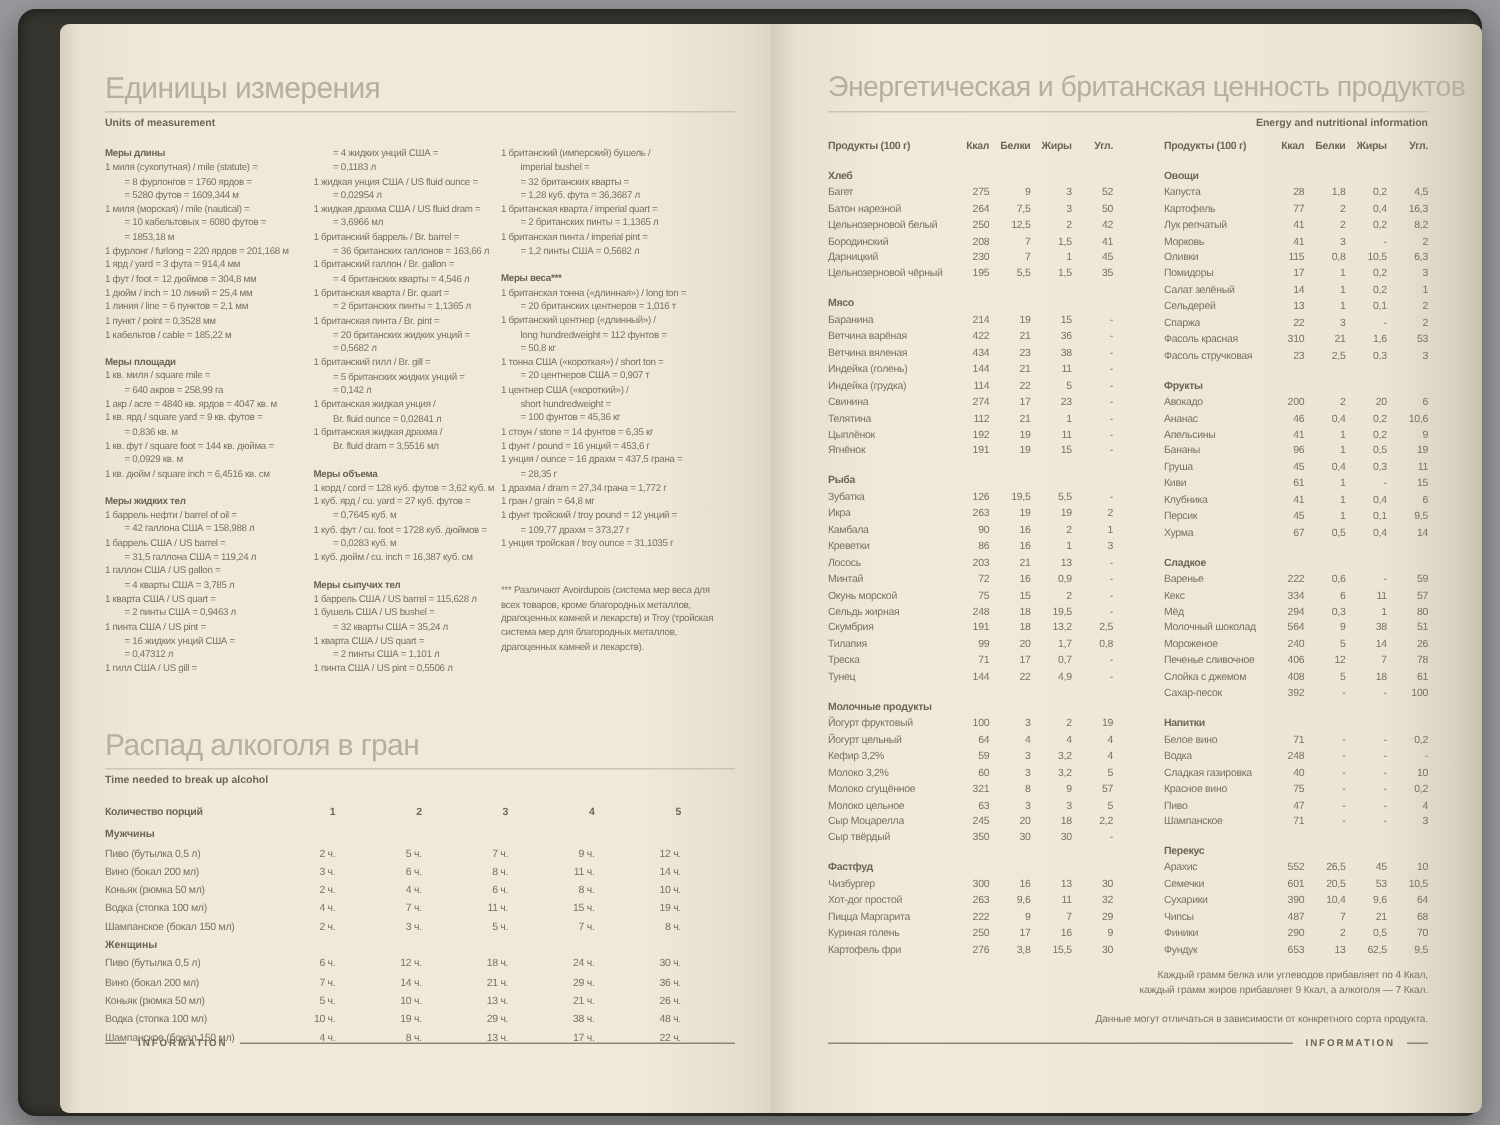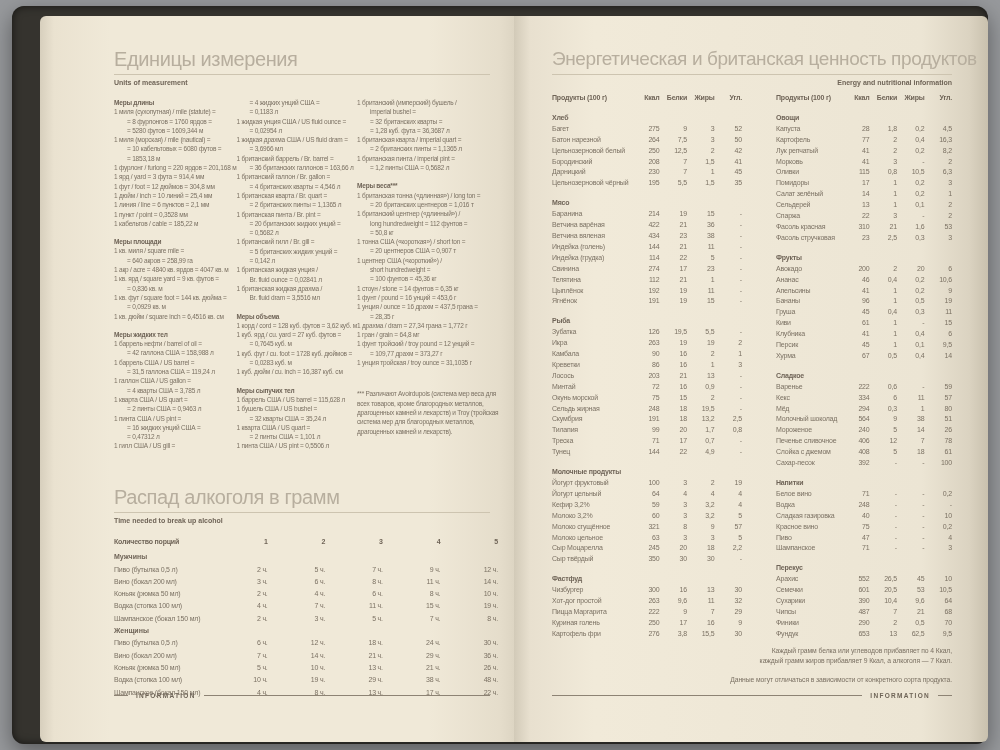--- a/index.html
+++ b/index.html
@@ -9,21 +9,21 @@
         border-radius:12px;box-shadow:0 8px 22px rgba(0,0,0,.4), inset 0 0 8px rgba(0,0,0,.6);}
   .page{position:absolute;top:10px;height:726px;}
   .page.left{left:28px;width:474px;border-radius:6px 0 0 6px;
     background:linear-gradient(to right,#d7cfbd 0px,#eae2d0 14px,#f0e9d8 70px,#f0e9d8 82%,#e5ddcb 97%,#ddd5c3 100%);}
   .page.right{left:502px;width:474px;border-radius:0 6px 6px 0;
     background:linear-gradient(to right,#d2cab8 0px,#e8e0cf 16px,#f1ead9 80px,#ece5d4 86%,#dbd3c1 96%,#c9c1ae 100%);}
   .gutter{position:absolute;left:488px;top:10px;width:28px;height:726px;pointer-events:none;
     background:linear-gradient(to right,rgba(80,70,50,0) 0%,rgba(80,70,50,.12) 40%,rgba(55,45,30,.25) 50%,rgba(80,70,50,.12) 62%,rgba(80,70,50,0) 100%);}
 
   
-  .pc-left{position:absolute;left:30px;right:24px;top:0;bottom:0;margin-left:44px;}
+  .pc-left{position:absolute;left:30px;right:24px;top:0;bottom:0;}
   .pc-right{position:absolute;left:38px;right:36px;top:0;bottom:0;}
 
   .big-title{font-size:20px;letter-spacing:-0.4px;color:#b7ae9e;line-height:26px;white-space:nowrap;}
   .big-title.r{text-align:right;font-size:19px;}
   .title-rule{height:1px;background:#cdc4b0;margin-top:2px;}
   .sub{font-size:7px;font-weight:bold;color:#6f6457;margin-top:4px;letter-spacing:0;}
   .sub.r{text-align:right;}
 
   
   .units{position:absolute;left:0;right:0;top:30px;}
@@ -189,21 +189,21 @@
                 <div class="u-line">1 гран / grain = 64,8 мг</div>
                 <div class="u-line">1 фунт тройский / troy pound = 12 унций =</div>
                 <div class="u-line ind">= 109,77 драхм = 373,27 г</div>
                 <div class="u-line">1 унция тройская / troy ounce = 31,1035 г</div>
                 <div class="u-note">*** Различают Avoirdupois (система мер веса для всех товаров, кроме благородных металлов, драгоценных камней и лекарств) и Troy (тройская система мер для благородных металлов, драгоценных камней и лекарств).</div>
               </div>
             </div>
         </div>
 
         <div class="alcohol">
-          <div class="big-title">Распад алкоголя в грамм</div>
+          <div class="big-title">Распад алкоголя в гран</div>
           <div class="title-rule"></div>
           <div class="sub">Time needed to break up alcohol</div>
           <div class="alc-table" id="alcohol-table">
               <div class="alc-row head">
                 <span class="lab">Количество порций</span>
                 <span class="val">1</span>
                 <span class="val">2</span>
                 <span class="val">3</span>
                 <span class="val">4</span>
                 <span class="val">5</span>

